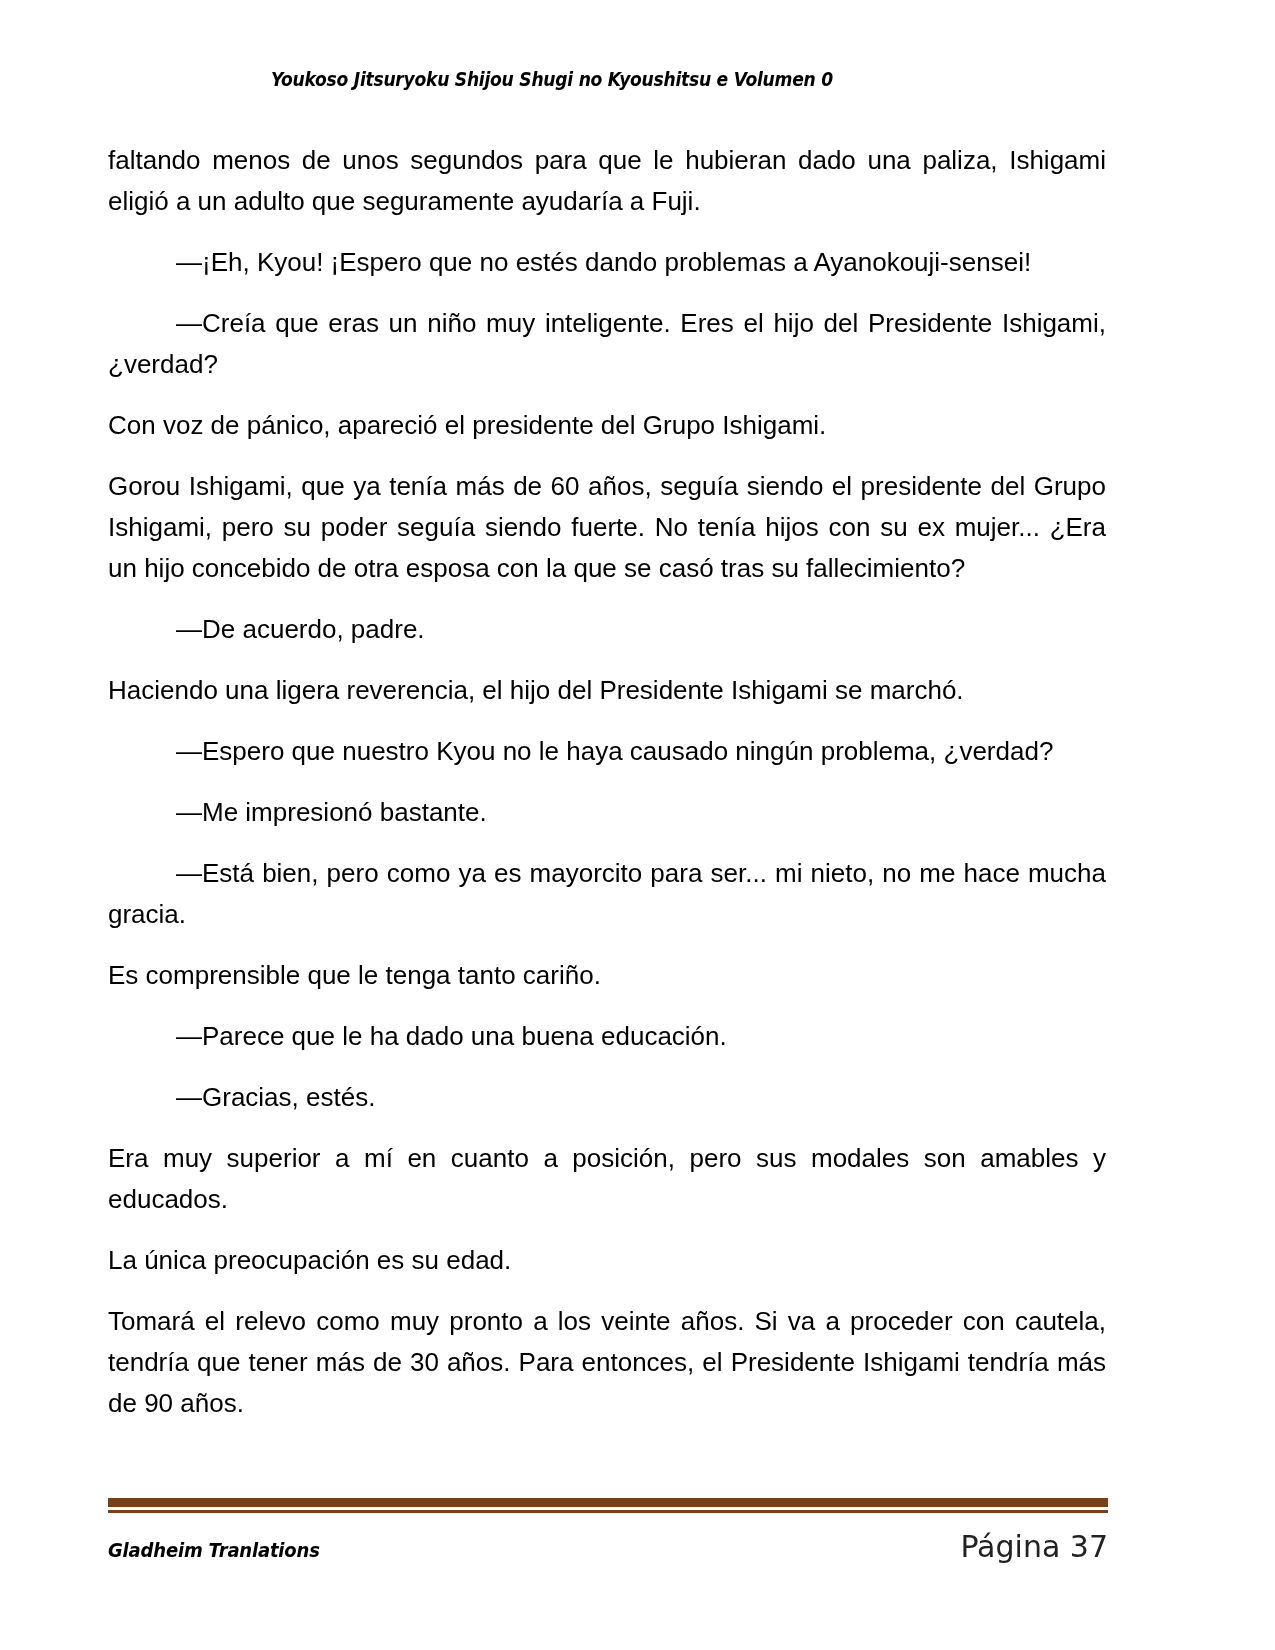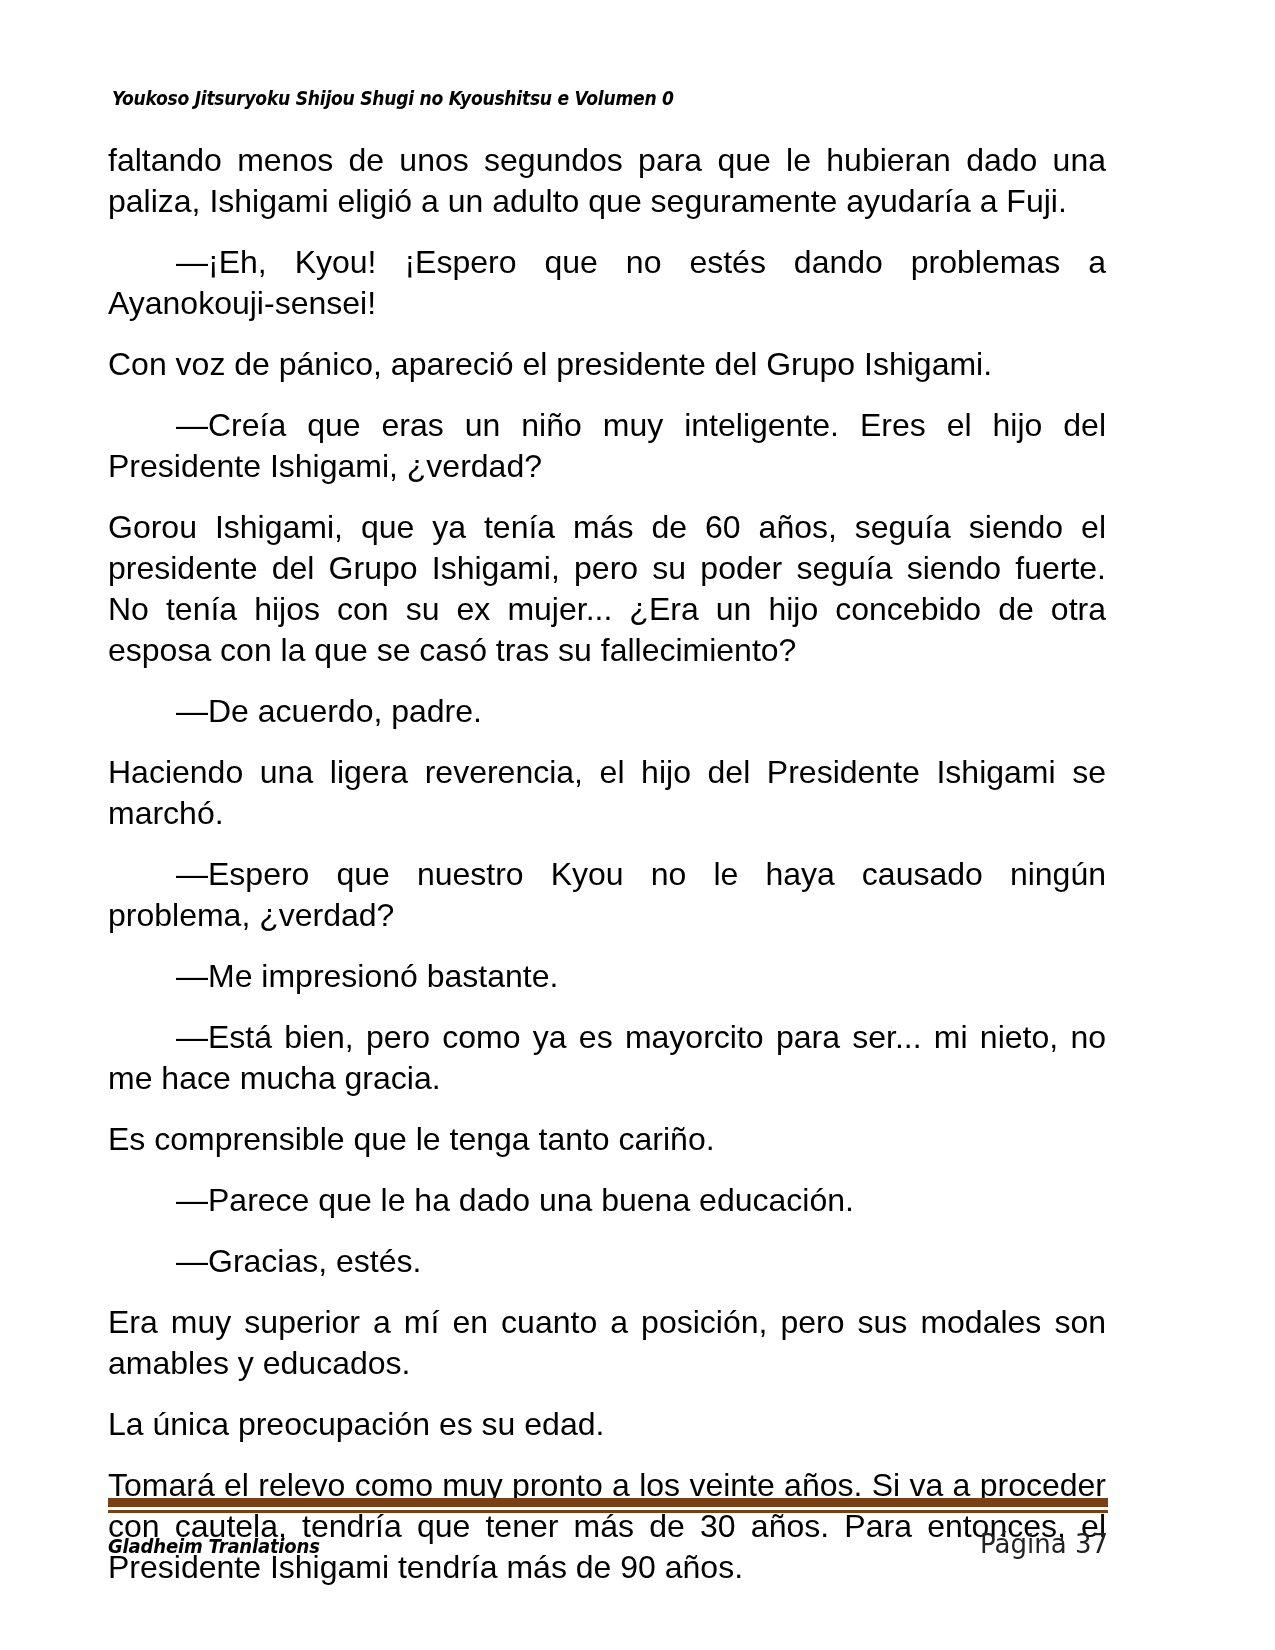--- a/index.html
+++ b/index.html
@@ -15,22 +15,23 @@
     background: #ffffff;
     box-sizing: border-box;
     overflow: hidden;
     font-family: "Liberation Sans", sans-serif;
   }
 
   
   .header {
     position: absolute;
     left: 112px;
-    top: 87px;
+    top: 68px;
     width: 1000px;
+    text-align: center;
   }
 
   .header-title {
     font-family: "DejaVu Sans", sans-serif;
     font-size: 19.5px;
     font-weight: bold;
     font-style: italic;
     letter-spacing: -0.3px;
     color: #000000;
     white-space: nowrap;
@@ -42,21 +43,21 @@
   .body-area {
     position: absolute;
     left: 108px;
     top: 140px;
     width: 998px;
   }
 
   p.para {
     margin: 0 0 20px 0;
     font-family: "Liberation Sans", sans-serif;
-    font-size: 32px;
+    font-size: 26px;
     line-height: 41px;
     color: #000000;
     text-align: justify;
     text-justify: inter-word;
     hyphens: none;
     -webkit-hyphens: none;
   }
 
   p.para.indent {
     text-indent: 68px;
@@ -107,41 +108,41 @@
     font-style: italic;
     letter-spacing: -0.2px;
     color: #000000;
     transform: scaleX(0.9);
     transform-origin: left center;
     white-space: nowrap;
   }
 
   .footer-page {
     font-family: "DejaVu Sans", sans-serif;
-    font-size: 26px;
+    font-size: 30px;
     font-weight: normal;
     color: #222222;
     white-space: nowrap;
   }
 </style>
 </head>
 <body>
 
 <div class="page">
 
   <div class="header">
     <div class="header-title">Youkoso Jitsuryoku Shijou Shugi no Kyoushitsu e  Volumen 0</div>
   </div>
 
   <div class="body-area">
 
   <p class="para">faltando menos de unos segundos para que le hubieran dado una paliza, Ishigami eligió a un adulto que seguramente ayudaría a Fuji.</p>
       <p class="para indent">—¡Eh, Kyou! ¡Espero que no estés dando problemas a Ayanokouji-sensei!</p>
+      <p class="para indent">—Creía que eras un niño muy inteligente. Eres el hijo del Presidente Ishigami, ¿verdad?</p>
       <p class="para">Con voz de pánico, apareció el presidente del Grupo Ishigami.</p>
-      <p class="para indent">—Creía que eras un niño muy inteligente. Eres el hijo del Presidente Ishigami, ¿verdad?</p>
       <p class="para">Gorou Ishigami, que ya tenía más de 60 años, seguía siendo el presidente del Grupo Ishigami, pero su poder seguía siendo fuerte. No tenía hijos con su ex mujer... ¿Era un hijo concebido de otra esposa con la que se casó tras su fallecimiento?</p>
       <p class="para indent">—De acuerdo, padre.</p>
       <p class="para">Haciendo una ligera reverencia, el hijo del Presidente Ishigami se marchó.</p>
       <p class="para indent">—Espero que nuestro Kyou no le haya causado ningún problema, ¿verdad?</p>
       <p class="para indent">—Me impresionó bastante.</p>
       <p class="para indent">—Está bien, pero como ya es mayorcito para ser... mi nieto, no me hace mucha gracia.</p>
       <p class="para">Es comprensible que le tenga tanto cariño.</p>
       <p class="para indent">—Parece que le ha dado una buena educación.</p>
       <p class="para indent">—Gracias, estés.</p>
       <p class="para">Era muy superior a mí en cuanto a posición, pero sus modales son amables y educados.</p>

